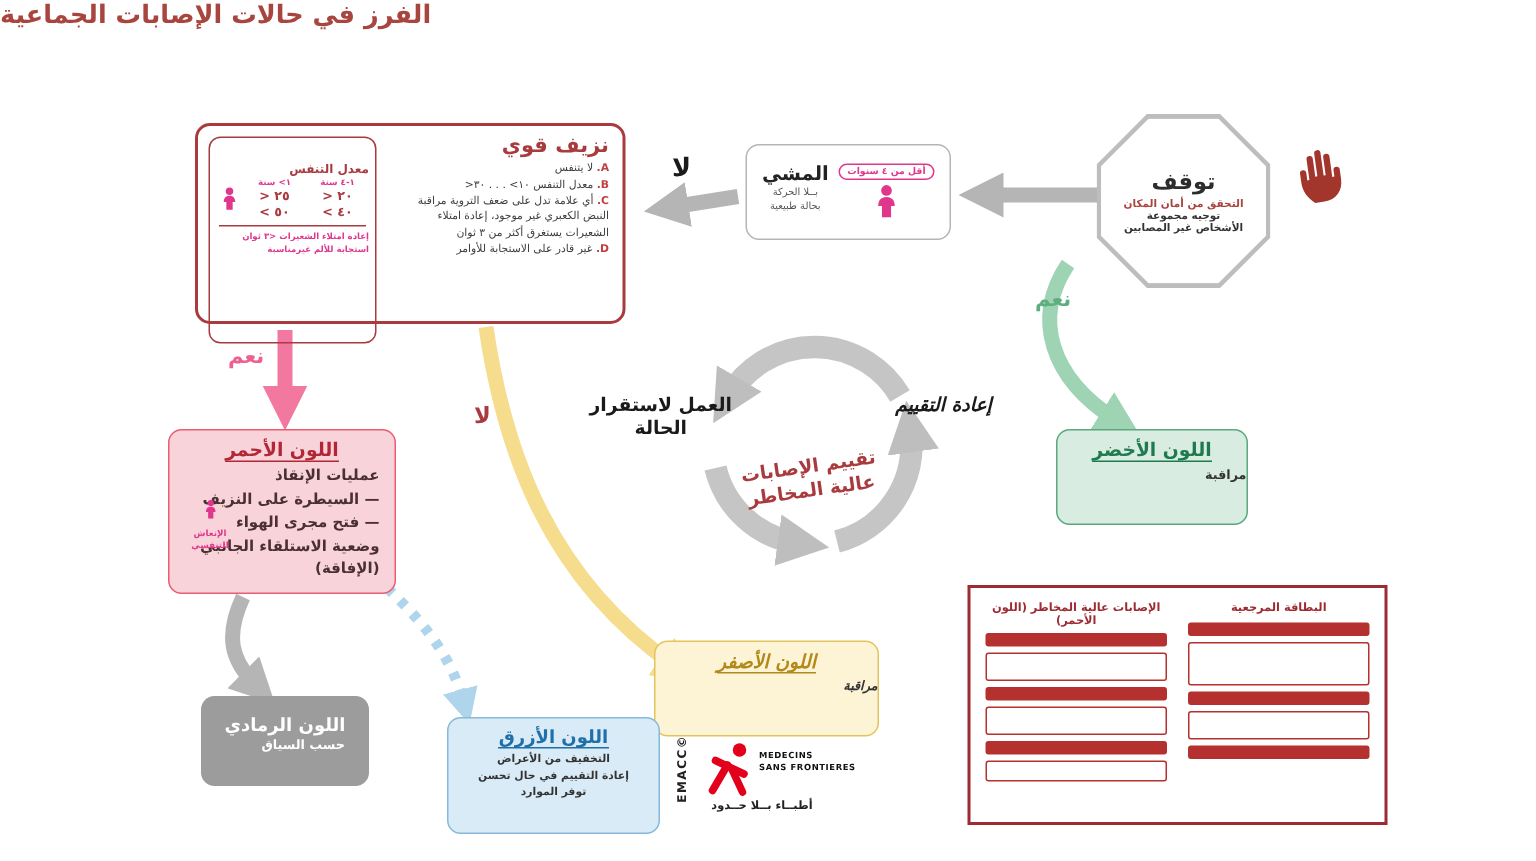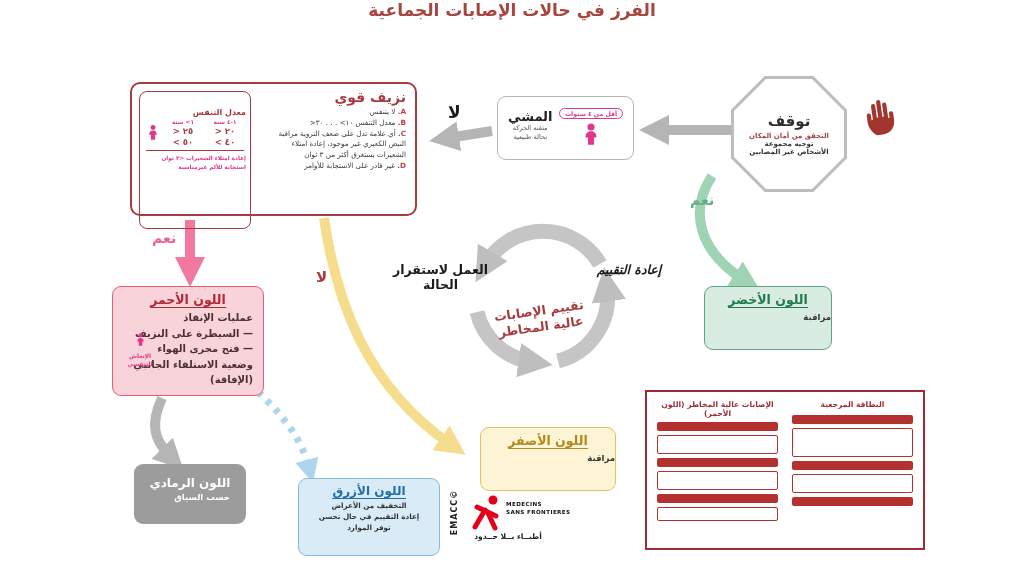--- a/index.html
+++ b/index.html
@@ -5,21 +5,21 @@
   html,body{margin:0;padding:0;background:#fff;}
   .canvas{position:relative;width:1024px;height:574px;background:#ffffff;overflow:hidden;
           font-family:"DejaVu Sans",sans-serif;}
   .abs{position:absolute;box-sizing:border-box;}
   .rtl{direction:rtl;unicode-bidi:embed;}
   .arrows{position:absolute;left:0;top:0;z-index:1;}
   .layer{z-index:2;}
   .lbl{z-index:3;font-weight:bold;}
 
   
-  .page-title{left:0;top:12;width:1024px;text-align:center;color:#a8453f;font-weight:bold;font-size:17px;}
+  .page-title{left:0;top:12;width:1024px;text-align:left;color:#a8453f;font-weight:bold;font-size:17px;}
 
   
   .octo-outer{left:731;top:76px;left:731px;width:116px;height:116px;background:#bdbdbd;
     clip-path:polygon(29% 0,71% 0,100% 29%,100% 71%,71% 100%,29% 100%,0 71%,0 29%);}
   .octo-inner{position:absolute;inset:3px;background:#fff;
     clip-path:polygon(29% 0,71% 0,100% 29%,100% 71%,71% 100%,29% 100%,0 71%,0 29%);
     display:flex;flex-direction:column;align-items:center;justify-content:center;text-align:right;}
   .octo-title{font-size:15px;font-weight:bold;color:#2d2d2d;}
   .octo-l1{font-size:7px;font-weight:bold;color:#a8453f;margin-top:2px;}
   .octo-l2,.octo-l3{font-size:7px;color:#333;font-weight:bold;}
@@ -61,21 +61,21 @@
   .red-items{font-size:10px;color:#4a3033;text-align:right;padding-right:10px;line-height:1.55;margin-top:2px;font-weight:bold;}
   .red-side{position:absolute;left:5px;top:44px;width:44px;text-align:center;color:#e0368c;}
   .red-side-lbl{font-size:5.8px;font-weight:bold;line-height:1.3;}
 
   .gray-box{left:134px;top:464px;width:112px;height:60px;background:#9c9c9c;color:#fff;}
   .gray-title{font-size:12px;font-weight:bold;margin-top:12px;}
   .gray-sub{font-size:8.5px;font-weight:bold;text-align:right;padding-right:16px;margin-top:2px;}
 
   .green-box{left:704px;top:286px;width:128px;height:64px;background:#d9ece1;border:1.5px solid #5aa87e;}
   .green-box .cbox-title{color:#1f7a4d;}
-  .yellow-box{left:480px;top:427px;width:136px;height:64px;background:#fdf4d5;border:1.5px solid #e3c45c;}
+  .yellow-box{left:436px;top:427px;width:150px;height:64px;background:#fdf4d5;border:1.5px solid #e3c45c;font-style:italic;}
   .yellow-box .cbox-title{color:#b3891c;}
   .blue-box{left:298px;top:478px;width:142px;height:78px;background:#d9ebf6;border:1.5px solid #85bada;}
   .blue-box .cbox-title{color:#1f6fa8;font-size:12px;}
   .blue-lines{font-size:7.2px;color:#333;font-weight:bold;line-height:1.5;margin-top:2px;text-align:center;}
 
   
   .cyc-left{left:378px;top:262px;width:125px;text-align:center;font-size:12.5px;font-weight:bold;color:#1a1a1a;}
   .cyc-right{left:584px;top:262px;width:90px;text-align:center;font-size:12.5px;font-weight:bold;color:#1a1a1a;font-style:italic;}
   .cyc-bottom{left:476px;top:303px;width:128px;text-align:center;font-size:12.5px;font-weight:bold;color:#a93b3f;
     transform:rotate(-8deg);line-height:1.3;}
@@ -163,21 +163,21 @@
     </div>
   </div>
 
   <svg class="abs hand layer" viewBox="0 0 24 24">
     <use href="#sym-hand" fill="#a2352c"></use>
   </svg>
 
   <div class="abs walk-box layer">
     <div class="walk-left rtl">
       <div class="walk-title">المشي</div>
-      <div class="walk-sub">متقنه الحركة</div>
+      <div class="walk-sub">بــلا الحركة</div>
       <div class="walk-sub">بحالة طبيعية</div>
     </div>
     <div class="walk-right">
       <span class="walk-badge rtl">أقل من ٤ سنوات</span><br>
       <svg width="26" height="30" viewBox="0 0 24 24" class="baby">
           <use href="#sym-baby"></use>
         </svg>
     </div>
   </div>
 

